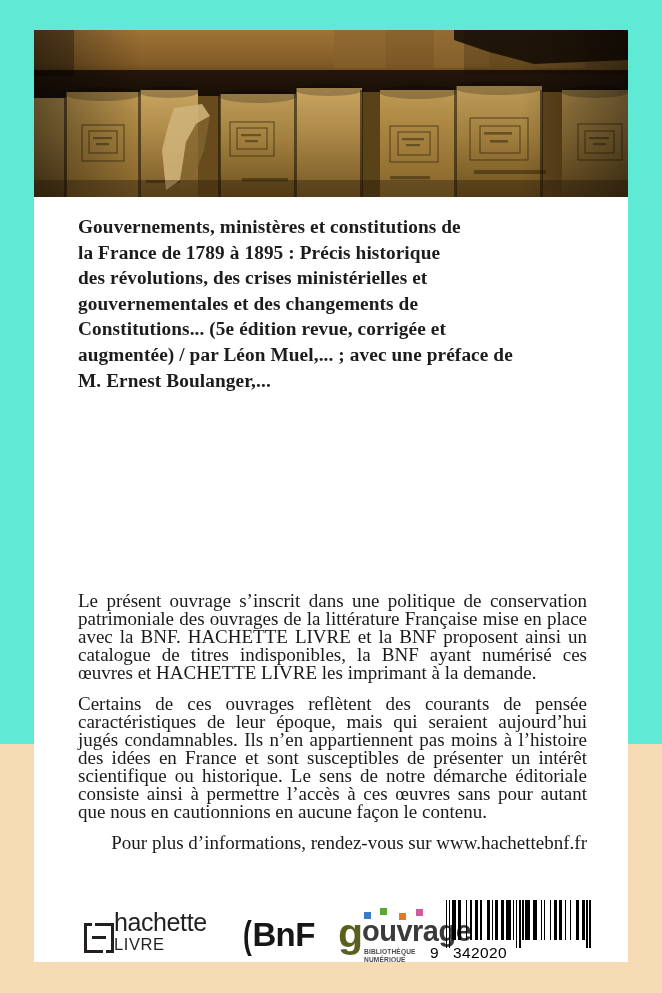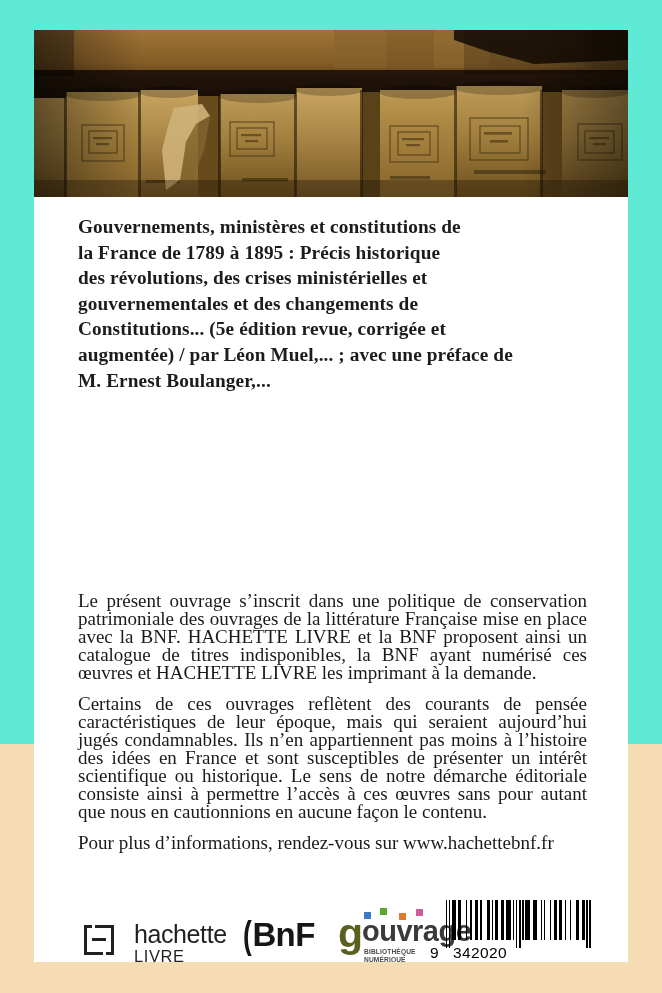--- a/index.html
+++ b/index.html
@@ -73,39 +73,39 @@
   }
 
   .notice-para {
     font-family: "Liberation Serif", serif;
     font-size: 19px;
     line-height: 18px;
     color: #1a1a1a;
     text-align: justify;
     margin-bottom: 13px;
   }
-  .notice-para:last-child { margin-bottom: 10px; text-align: left; }
+  .notice-para:last-child { margin-bottom: 10px; text-align: right; }
 
   
   .logo-strip {
     position: absolute;
     left: 0;
     top: 836px;
     width: 594px;
     height: 96px;
   }
 
   
   .logo-hachette {
     position: absolute;
     left: 50px;
-    top: 56px;
+    top: 44px;
     display: flex;
-    align-items: flex-start;
-    gap: 20px;
+    align-items: flex-end;
+    gap: 0;
   }
   .hachette-mark {
     width: 30px; height: 30px;
     border: 3px solid #231f20;
     position: relative;
     margin-top: 3px;
     flex: none;
   }
   .hachette-mark::before {
     content: "";

